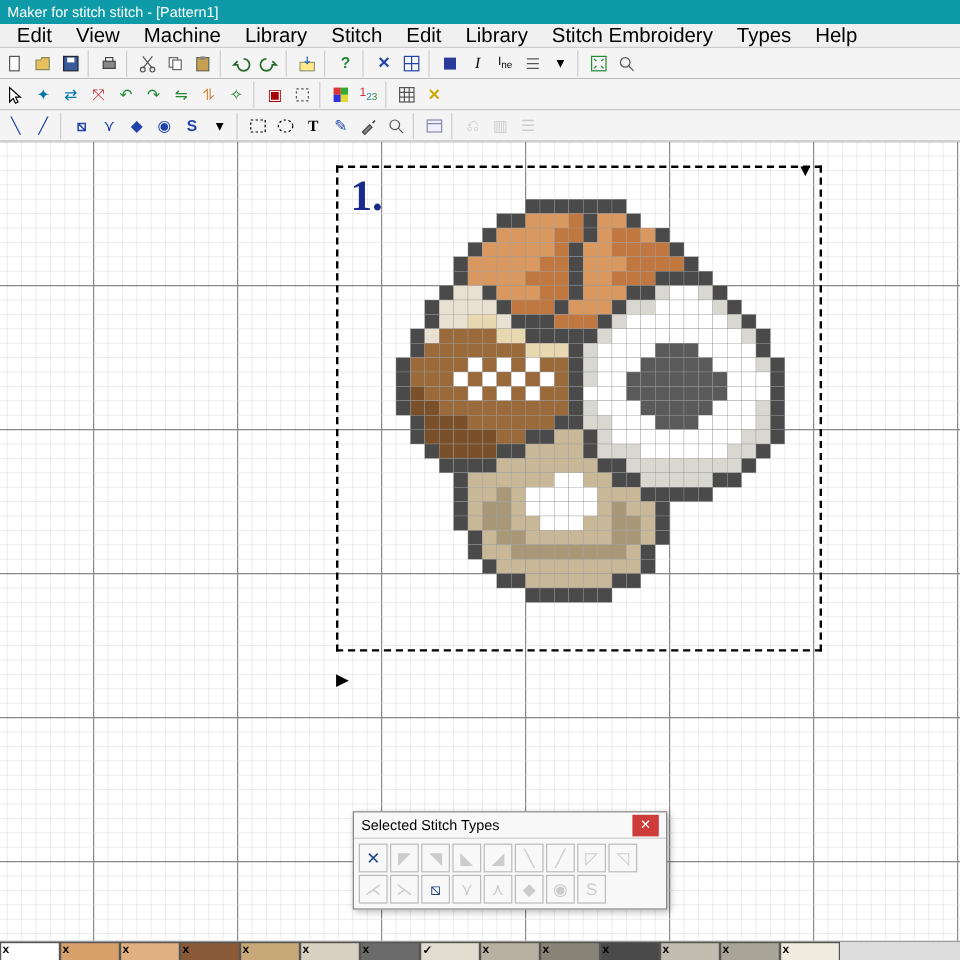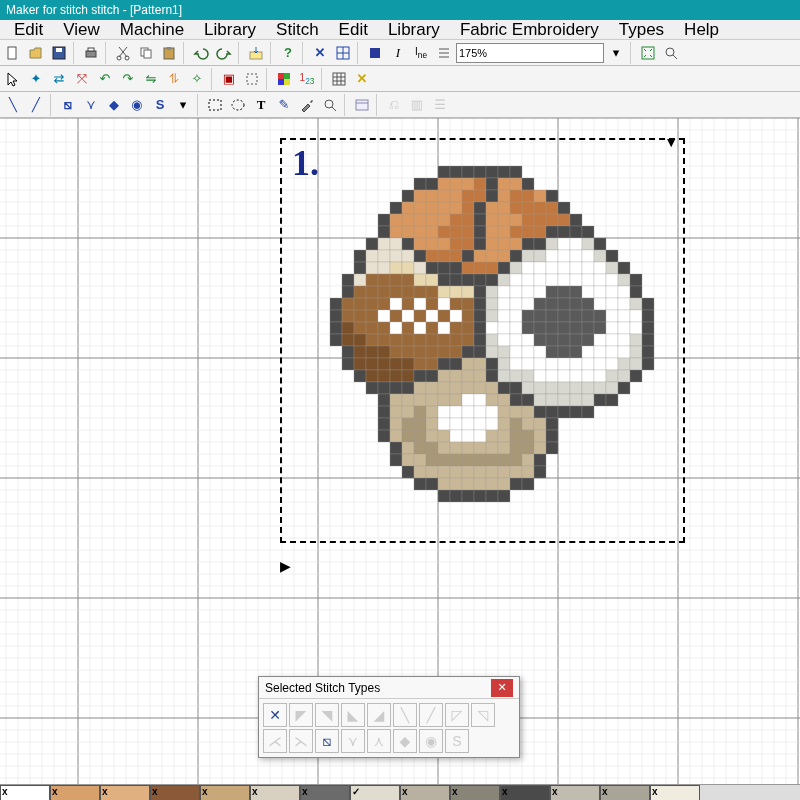--- a/index.html
+++ b/index.html
@@ -19,21 +19,21 @@
 .grid-svg { position: absolute; top: 0; left: 0; }
 
 .selection-rect { position: absolute; border: 2px dashed #000; pointer-events: none; }
 
 .overlay-num { position: absolute; font-size: 36px; font-weight: bold; color: #1a2a8a; font-family: Georgia, serif; }
 
 .palette { position: absolute; bottom: 0; left: 0; right: 0; height: 16px; display: flex; background: #ddd; border-top: 1px solid #999; }
 .pal-sw { width: 50px; height: 16px; border: 1px solid #555; position: relative; font-size: 9px; display:flex; align-items:flex-start; justify-content:flex-start; padding:1px; color:#000;}
 .pal-sw .x { position:absolute; top:0; left:1px; font-weight:bold; font-size:10px; color:#000;}
 
-.float-win { position: absolute; background: #f8f8f8; border: 1px solid #888; box-shadow: 2px 2px 6px rgba(0,0,0,.3); }
+.float-win { position: absolute; background: #f8f8f8; border: 1px solid #888; box-shadow: 2px 2px 6px rgba(0,0,0,.3); margin-left: 36px; }
 .float-title { height: 22px; display: flex; justify-content: space-between; align-items: center; border-bottom: 1px solid #ccc; font-size: 12px; padding: 0 6px; }
 .float-close { width: 22px; height: 18px; background: #ce3b3b; color: #fff; display: flex; align-items: center; justify-content: center; font-size: 11px; cursor: pointer; }
 .float-body { padding: 4px; display: flex; flex-wrap: wrap; gap: 2px; width: 260px; }
 .float-body .cell { width: 24px; height: 24px; border: 1px solid #bbb; display:flex; align-items:center; justify-content:center; font-size:14px; color:#224488;}
 .float-body .cell.dis { color: #ccc; }
 
 
 svg.icon { width:16px; height:16px; }
 </style>
 </head>
@@ -44,21 +44,21 @@
 </div>
 
 <div class="menu-bar" id="menu-bar">
     <span class="menu-item">Edit</span>
     <span class="menu-item">View</span>
     <span class="menu-item">Machine</span>
     <span class="menu-item">Library</span>
     <span class="menu-item">Stitch</span>
     <span class="menu-item">Edit</span>
     <span class="menu-item">Library</span>
-    <span class="menu-item">Fabric Embroidery</span>
+    <span class="menu-item">Stitch Embroidery</span>
     <span class="menu-item">Types</span>
     <span class="menu-item">Help</span>
   </div>
 
 <div class="toolbar">
   <button class="tb-btn">
       <svg class="icon" viewBox="0 0 16 16">
         <rect x="3" y="2" width="8" height="12" fill="#fff" stroke="#555"></rect>
       </svg>
     </button>
@@ -142,21 +142,20 @@
       <span style="font-style:italic;font-family:serif">I</span>
     </button>
   <button class="tb-btn">
       <span style="font-size:10px">I<sub>ne</sub></span>
     </button>
   <button class="tb-btn">
       <svg class="icon" viewBox="0 0 16 16">
         <path d="M3 4h10M3 8h10M3 12h10" stroke="#555"></path>
       </svg>
     </button>
-  <input class="tb-sel" value="175%" style="">
   <button class="tb-btn">▾</button>
   <div class="sep"></div>
   <button class="tb-btn">
       <svg class="icon" viewBox="0 0 16 16">
         <rect x="2" y="2" width="12" height="12" fill="none" stroke="#283"></rect>
         <path d="M4 4l2 2M12 4l-2 2M4 12l2-2M12 12l-2-2" stroke="#283"></path>
       </svg>
     </button>
   <button class="tb-btn">
       <svg class="icon" viewBox="0 0 16 16">

